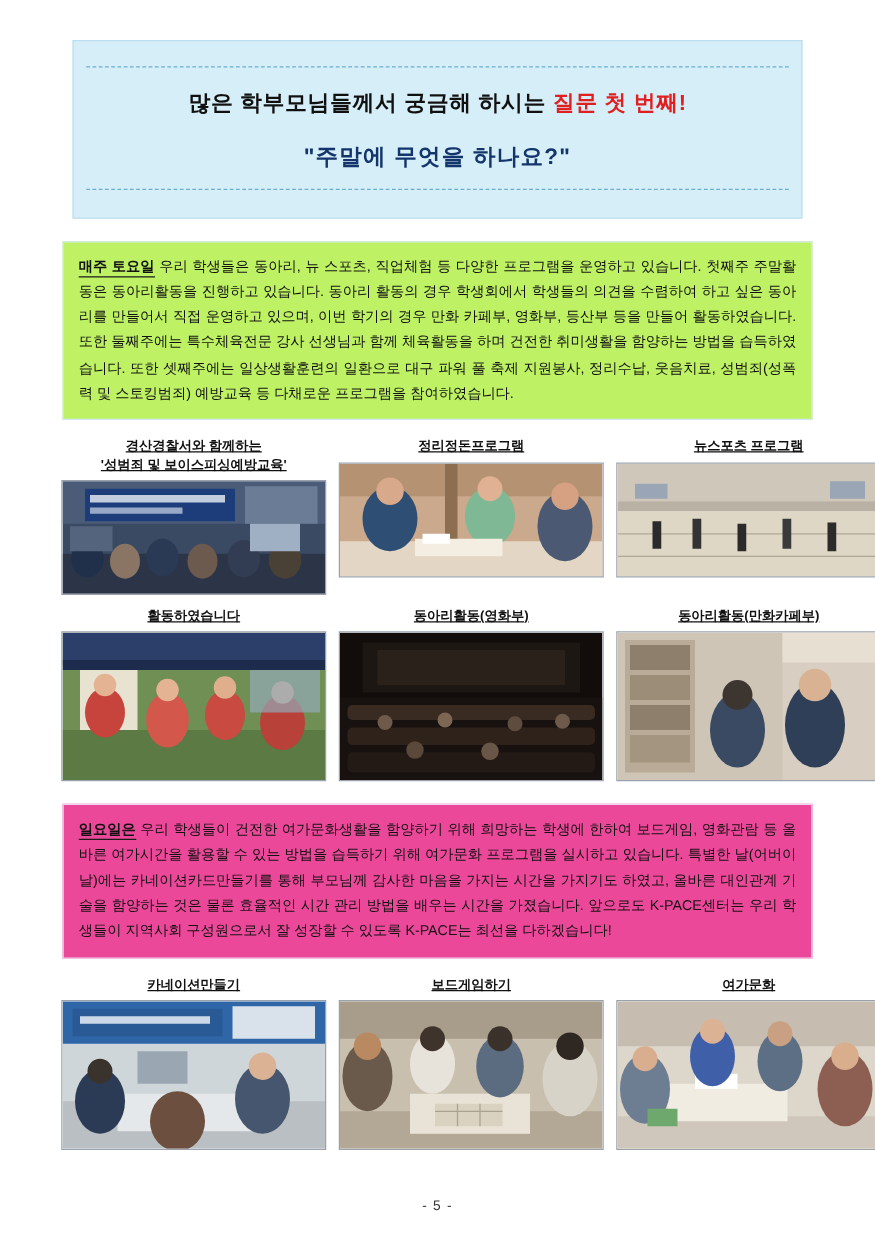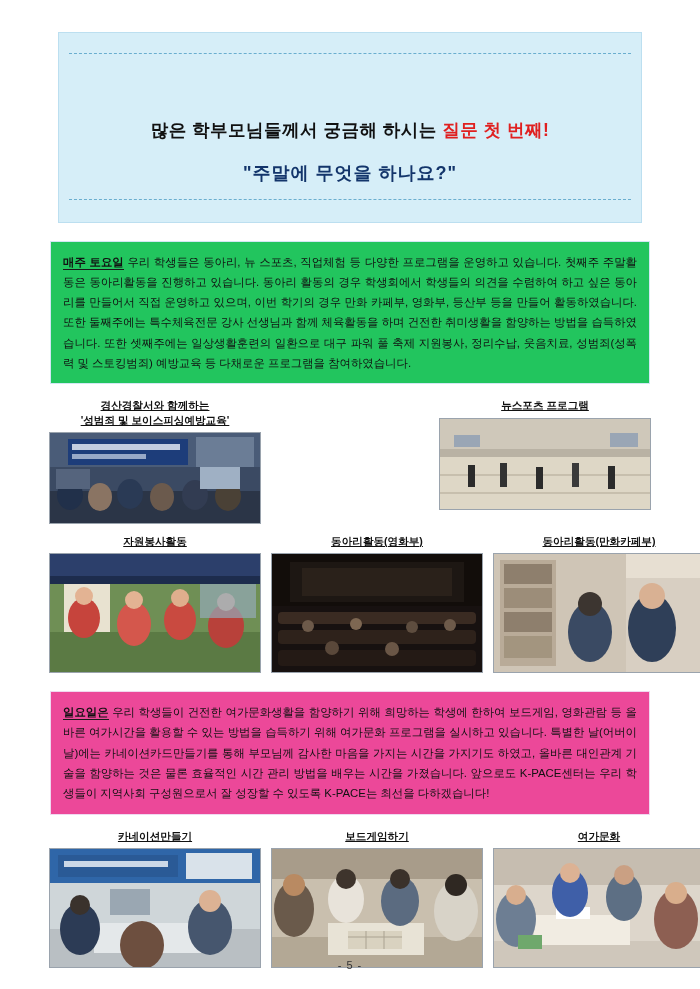--- a/index.html
+++ b/index.html
@@ -36,21 +36,20 @@
     border-bottom: 1px dashed #6aaecf;
     padding: 16px 6px 14px 6px;
   }
   .banner-line1 {
     font-size: 17.5px;
     font-weight: bold;
     letter-spacing: 0.5px;
     color: #111111;
     margin-bottom: 18px;
     line-height: 1.4;
-    margin-top: 48px;
   }
   .banner-line1 .accent {
     color: #e02020;
   }
   .banner-line2 {
     font-size: 18px;
     font-weight: bold;
     color: #13356b;
     letter-spacing: 1px;
   }
@@ -58,21 +57,21 @@
   
   .para-block {
     margin: 18px 22px 0 22px;
     padding: 10px 12px 10px 12px;
     font-size: 11.4px;
     line-height: 1.78;
     text-align: justify;
     color: #111111;
   }
   .para-blue {
-    background: #22c55e;
+    background: #bef264;
     border: 1px solid #d2e7f4;
   }
   .para-pink {
     background: #ec4899;
     border: 1px solid #f0d8f0;
   }
   .para-block .lead {
     font-weight: bold;
     border-bottom: 1.5px solid #1a1a1a;
     padding-bottom: 1px;
@@ -174,20 +173,39 @@
             <ellipse cx="80" cy="61" rx="13" ry="15" fill="#2a3a55"></ellipse>
             <ellipse cx="112" cy="64" rx="12" ry="14" fill="#6b5a4d"></ellipse>
             <ellipse cx="145" cy="62" rx="13" ry="15" fill="#323c52"></ellipse>
             <ellipse cx="178" cy="63" rx="13" ry="15" fill="#4a4136"></ellipse>
             <rect x="150" y="34" width="40" height="22" fill="#9fb0c4"></rect>
             <rect x="6" y="36" width="34" height="20" fill="#55647d"></rect>
           </svg>
         </div>
       </div>
 
+      <div class="photo-cell">
+        <div class="photo-caption">정리정돈프로그램</div>
+        <div class="photo-frame tall">
+          <svg viewBox="0 0 210 90" preserveAspectRatio="none" aria-hidden="true">
+            <rect x="0" y="0" width="210" height="90" fill="#caa98c"></rect>
+            <rect x="0" y="0" width="210" height="26" fill="#b59272"></rect>
+            <rect x="0" y="62" width="210" height="28" fill="#e3d6c4"></rect>
+            <rect x="84" y="0" width="10" height="62" fill="#8d6e50"></rect>
+            <ellipse cx="40" cy="44" rx="22" ry="26" fill="#2f4e74"></ellipse>
+            <circle cx="40" cy="22" r="11" fill="#d8a98a"></circle>
+            <ellipse cx="120" cy="42" rx="20" ry="24" fill="#7fb894"></ellipse>
+            <circle cx="120" cy="20" r="10" fill="#e0b193"></circle>
+            <ellipse cx="180" cy="50" rx="22" ry="28" fill="#4b5a72"></ellipse>
+            <circle cx="180" cy="26" r="11" fill="#d6a183"></circle>
+            <rect x="60" y="60" width="70" height="14" fill="#f3ede2"></rect>
+            <rect x="66" y="56" width="22" height="8" fill="#ffffff"></rect>
+          </svg>
+        </div>
+      </div>
 
       <div class="photo-cell">
         <div class="photo-caption">뉴스포츠 프로그램</div>
         <div class="photo-frame tall">
           <svg viewBox="0 0 210 90" preserveAspectRatio="none" aria-hidden="true">
             <rect x="0" y="0" width="210" height="90" fill="#e8e2d4"></rect>
             <rect x="0" y="0" width="210" height="30" fill="#cfc8ba"></rect>
             <rect x="0" y="30" width="210" height="8" fill="#b9b2a4"></rect>
             <rect x="0" y="38" width="210" height="52" fill="#ded7c6"></rect>
             <line x1="0" y1="56" x2="210" y2="56" stroke="#b0a795" stroke-width="1"></line>
@@ -201,21 +219,21 @@
             <rect x="170" y="14" width="28" height="14" fill="#9aa6b5"></rect>
           </svg>
         </div>
       </div>
 
     </div>
 
     <div class="photo-row">
 
       <div class="photo-cell">
-        <div class="photo-caption">자원봉사활동</div>
+        <div class="photo-caption">활동하였습니다</div>
         <div class="photo-frame big">
           <svg viewBox="0 0 210 118" preserveAspectRatio="none" aria-hidden="true">
             <rect x="0" y="0" width="210" height="118" fill="#6f8f55"></rect>
             <rect x="0" y="0" width="210" height="26" fill="#2c3f6b"></rect>
             <rect x="0" y="22" width="210" height="8" fill="#1d2c4d"></rect>
             <rect x="0" y="78" width="210" height="40" fill="#5b7a44"></rect>
             <rect x="14" y="30" width="46" height="48" fill="#e8e2d0"></rect>
             <ellipse cx="34" cy="64" rx="16" ry="20" fill="#c6443c"></ellipse>
             <circle cx="34" cy="42" r="9" fill="#e3b393"></circle>
             <ellipse cx="84" cy="70" rx="17" ry="22" fill="#d4574c"></ellipse>

